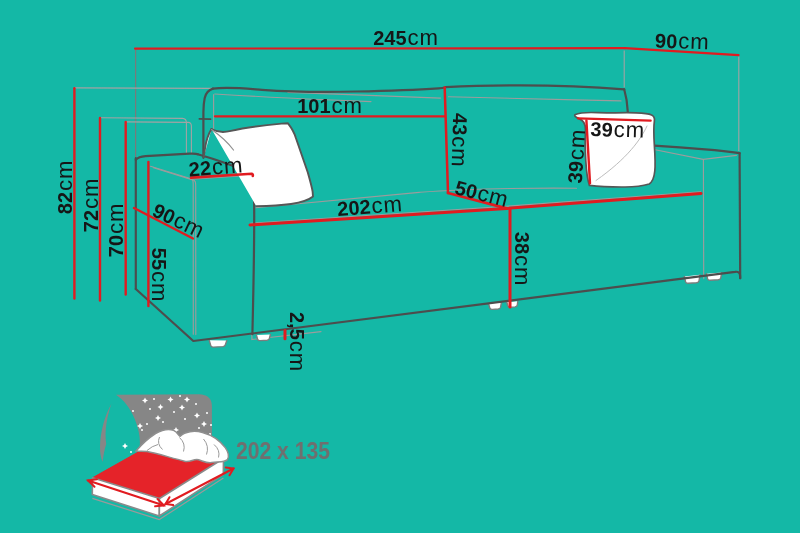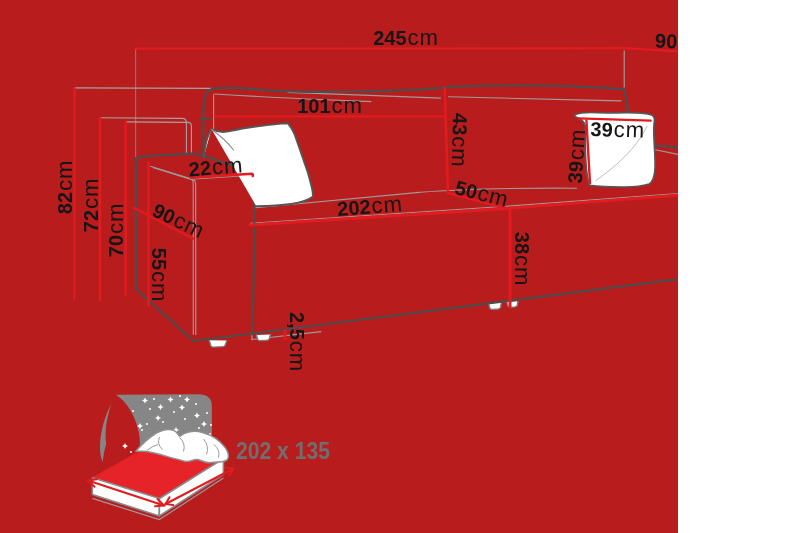--- a/index.html
+++ b/index.html
@@ -1,16 +1,16 @@
 <!DOCTYPE html>
 <html><head>
 <meta charset="utf-8">
 <style>
   html,body{margin:0;padding:0;background:#ffffff;}
-  .stage{position:relative;width:678px;height:533px;background:#b91c1c;overflow:hidden;
+  .stage{position:relative;width:800px;height:533px;background:#14b8a6;overflow:hidden;
          font-family:"Liberation Sans",sans-serif;text-align:center;}
   svg{display:block;}
   text{fill:#161616;font-family:"Liberation Sans",sans-serif;font-size:20px;}
   text .n{font-weight:700;}
   text .u{font-weight:400;letter-spacing:0.8px;font-size:1.11em;}
   .bedsize{fill:#6f6f6f;font-weight:700;font-size:23.5px;letter-spacing:0;}
 </style>
 </head>
 <body>
 

